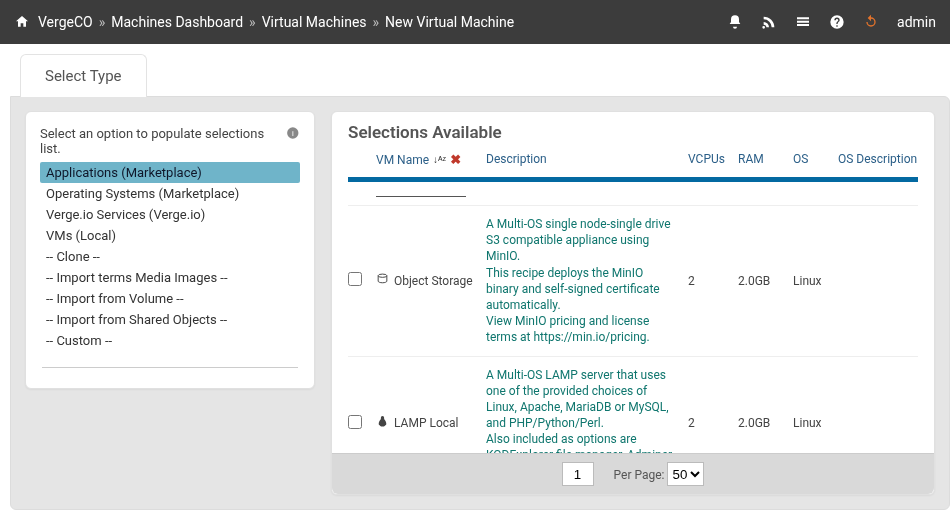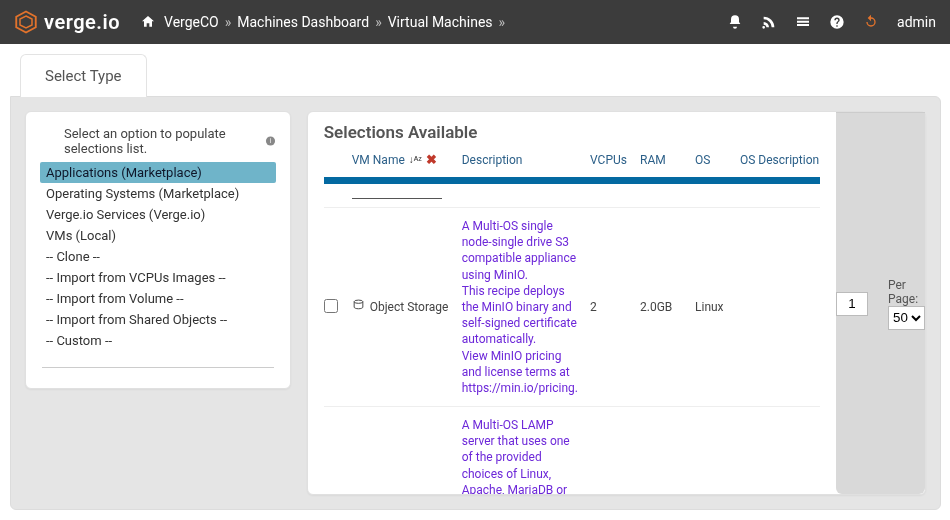--- a/index.html
+++ b/index.html
@@ -25,21 +25,21 @@
   .logo-svg { width: 24px; height: 24px; }
   .logo-text { font-size: 20px; font-weight: 600; letter-spacing: .5px; }
   .breadcrumbs { display: flex; align-items: center; gap: 6px; font-size: 14px; }
   .bc-sep { color: #bbb; }
   .bc-item { color: #fff; cursor: pointer; }
   .topbar-right { margin-left: auto; display: flex; align-items: center; gap: 18px; font-size: 14px; }
   .top-icon { width: 16px; height: 16px; fill: #fff; cursor: pointer; display: inline-block; }
   .user { font-size: 14px; cursor: pointer; }
 
   .page {
-    padding: 0 9px 10px 10px;
+    padding: 0 0 10px 10px;
     display: flex;
     flex-direction: column;
     height: calc(100% - 44px);
     background: #fff;
   }
 
   .tabs-row { margin-top: 10px; }
   .tab {
     display: inline-block;
     background: #fff;
@@ -69,37 +69,37 @@
     background: #fff;
     border: 1px solid #e0e0e0;
     border-radius: 6px;
     box-shadow: 0 1px 2px rgba(0,0,0,.05);
   }
   .left-card {
     width: 290px;
     padding: 14px 14px 18px 14px;
     align-self: flex-start;
   }
-  .left-title { font-size: 13px; color: #444; display: flex; align-items: center; gap: 6px; margin-bottom: 6px; margin-left: 24px; }
+  .left-title { font-size: 13px; color: #444; display: flex; gap: 6px; margin-bottom: 6px; }
   .info-icon { width:14px; height:14px; fill:#888; }
   .option-list { font-size: 13px; color: #333; }
   .option-item { padding: 3px 6px; cursor: pointer; border-radius: 2px; }
   .option-item.selected { background: #6fb4c9; color: #0f172a; }
   .left-divider { height: 1px; background: #ccc; margin: 16px 2px 2px 2px; }
 
-  .right-card { flex: 1; display: flex; flex-direction: row; min-height: 0; }
+  .right-card { flex: 1; display: flex; flex-direction: column; min-height: 0; }
   .right-inner { padding: 10px 16px 0 16px; display: flex; flex-direction: column; min-height: 0; flex: 1;}
   .right-title { font-size: 17px; color: #555; font-weight: 600; margin-bottom: 4px; }
   .header-row {
     display: flex;
-    align-items: flex-end;
+    align-items: flex-start;
     font-size: 12px;
     color: #2b5f88;
     padding: 6px 0 10px 0;
-    border-bottom: 7px solid #0369a1;
+    border-bottom: 5px solid #0369a1;
   }
   .col-check { width: 28px; }
   .col-vmname { width: 110px; display: flex; align-items: center; gap: 4px; }
   .col-desc { flex: 1; }
   .col-vcpu { width: 50px; }
   .col-ram { width: 55px; }
   .col-os { width: 45px; }
   .col-osdesc { width: 80px; }
   .sort-ico { font-size: 10px; color: #333; cursor: pointer; }
   .clear-x { color: #c0392b; font-weight: bold; cursor: pointer; font-size: 13px; }
@@ -111,60 +111,54 @@
     display: flex;
     align-items: center;
     padding: 10px 0;
     border-top: 1px solid #eee;
     font-size: 12px;
     color: #444;
   }
   .checkbox { width: 14px; height: 14px; accent-color: #2b5f88; cursor: pointer; }
   .vmname-cell { display: flex; align-items: center; gap: 5px; }
   .row-icon { width:13px; height:13px; fill:#555; flex-shrink:0; }
-  .desc-text { font-size: 12px; line-height: 1.35; color: #6d28d9; padding-right: 12px; }
+  .desc-text { font-size: 12px; line-height: 1.35; color: #0f766e; padding-right: 12px; }
 
   .pager {
     background: #d9d9d9;
     border-top: 1px solid #ccc;
     border-radius: 0 0 6px 6px;
     padding: 8px 0;
     display: flex;
     align-items: center;
     justify-content: center;
     gap: 20px;
     font-size: 12px;
     color: #555;
   }
   .page-input { width: 32px; height: 24px; text-align: center; border: 1px solid #bbb; }
   .per-page-select { height: 24px; border: 1px solid #bbb; background:#fff; }
 </style>
 </head>
 <body>
 
 <div class="topbar">
-  <div class="logo-wrap">
-    <svg class="logo-svg" viewBox="0 0 32 32">
-      <polygon points="16,2 29,9 29,23 16,30 3,23 3,9" fill="none" stroke="#e2732c" stroke-width="2.5"></polygon>
-      <polygon points="16,8 24,12 24,20 16,24 8,20 8,12" fill="none" stroke="#e2732c" stroke-width="2"></polygon>
-    </svg>
-    <span class="logo-text">verge.io</span>
-  </div>
 
   <svg class="top-icon" viewBox="0 0 24 24">
     <path d="M12 3l9 8h-3v8h-4v-5h-4v5H6v-8H3z"></path>
   </svg>
 
   <div class="breadcrumbs">
     <span class="bc-item">VergeCO</span>
     <span class="bc-sep">»</span>
     <span class="bc-item">Machines Dashboard</span>
     <span class="bc-sep">»</span>
     <span class="bc-item">Virtual Machines</span>
     <span class="bc-sep">»</span>
+    <span class="bc-item">New Virtual Machine</span>
   </div>
 
   <div class="topbar-right">
     <svg class="top-icon" viewBox="0 0 24 24">
         <path d="M12 2a6 6 0 00-6 6v4l-2 3h16l-2-3V8a6 6 0 00-6-6zm0 20a3 3 0 003-3H9a3 3 0 003 3z"></path>
       </svg>
     <svg class="top-icon" viewBox="0 0 24 24">
         <path d="M4 4v4a12 12 0 0112 12h4A16 16 0 004 4zm0 8v4a4 4 0 014 4h4a8 8 0 00-8-8zm2 8a2 2 0 11-2-2 2 2 0 012 2z"></path>
       </svg>
     <svg class="top-icon" viewBox="0 0 24 24">
@@ -194,21 +188,21 @@
             <circle cx="12" cy="12" r="10" fill="#888"></circle>
             <text x="12" y="17" text-anchor="middle" font-size="14" fill="#fff" font-family="Arial">i</text>
           </svg>
       </div>
       <div class="option-list" id="option-list">
           <div class="option-item selected">Applications (Marketplace)</div>
           <div class="option-item">Operating Systems (Marketplace)</div>
           <div class="option-item">Verge.io Services (Verge.io)</div>
           <div class="option-item">VMs (Local)</div>
           <div class="option-item">-- Clone --</div>
-          <div class="option-item">-- Import from VCPUs Images --</div>
+          <div class="option-item">-- Import terms Media Images --</div>
           <div class="option-item">-- Import from Volume --</div>
           <div class="option-item">-- Import from Shared Objects --</div>
           <div class="option-item">-- Custom --</div>
         </div>
       <div class="left-divider"></div>
     </div>
 
     <div class="right-card">
       <div class="right-inner">
         <div class="right-title">Selections Available</div>

